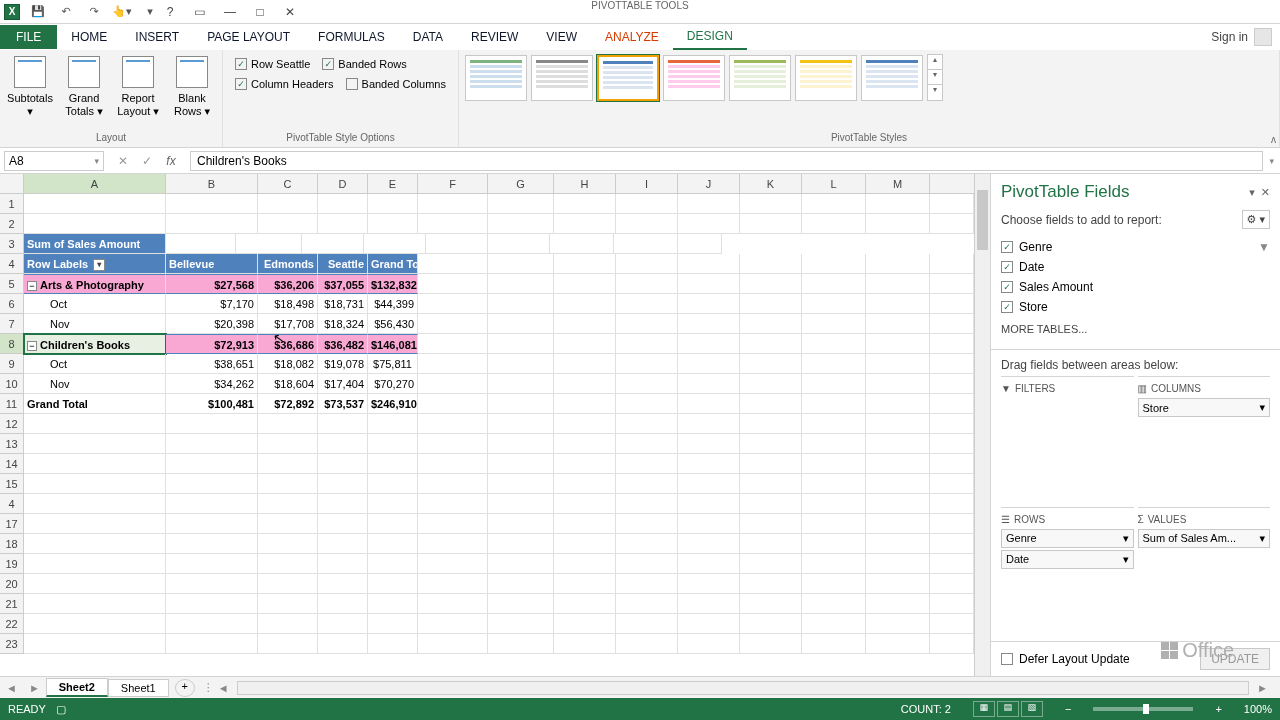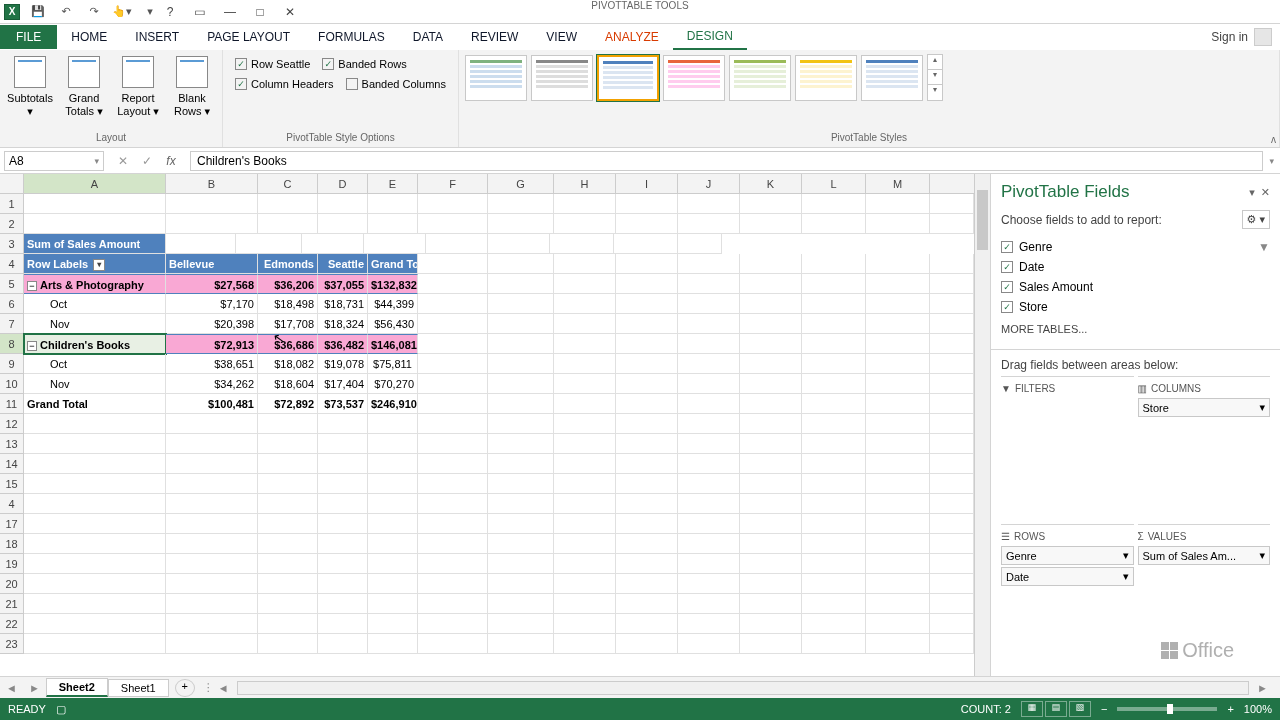--- a/index.html
+++ b/index.html
@@ -106,21 +106,21 @@
 .st-nav { padding: 0 6px; color: #888; }
 .sheet-tab { padding: 2px 12px; border: 1px solid #ccc; background: #fff; cursor: pointer; }
 .sheet-tab.active { border-bottom: 2px solid #217346; font-weight: bold; }
 .add-sheet { width: 20px; height: 18px; border: 1px solid #ccc; border-radius: 50%; text-align: center; margin-left: 6px; cursor: pointer; }
 .hscroll-area { flex: 1; display: flex; align-items: center; margin: 0 8px; }
 .hscroll { flex: 1; height: 14px; background: #f0f0f0; border: 1px solid #ccc; margin: 0 4px; }
 
 
 .statusbar { height: 22px; background: #217346; color: #fff; display: flex; align-items: center; font-size: 11px; padding: 0 8px; }
 .statusbar .left { flex: 1; display: flex; gap: 10px; }
-.statusbar .right { display: flex; gap: 10px; align-items: center; }
+.statusbar .right { display: flex; gap: 22px; align-items: center; }
 .view-btns { display: flex; gap: 2px; }
 .view-btn { width: 22px; height: 16px; border: 1px solid rgba(255,255,255,0.4); text-align: center; font-size: 9px; cursor: pointer; }
 .zoom-slider { width: 100px; height: 4px; background: rgba(255,255,255,0.4); position: relative; }
 .zoom-slider::after { content: ''; position: absolute; left: 50%; top: -3px; width: 6px; height: 10px; background: #fff; }
 
 .cursor { position: absolute; left: 273px; top: 156px; font-size: 14px; color: #000; pointer-events: none; transform: rotate(-10deg); }
 </style>
 </head>
 <body>
 
@@ -793,20 +793,27 @@
         <div class="area-title">
             <span>Σ</span>
             <span>VALUES</span>
           </div>
         <div class="area-item">
             <span>Sum of Sales Am...</span>
             <span>▾</span>
           </div>
       </div>
     </div>
+    <div class="pane-footer">
+      <label style="display:flex;gap:6px;align-items:center;">
+          <span class="check"></span>
+          <span>Defer Layout Update</span>
+        </label>
+      <div class="update-btn">UPDATE</div>
+    </div>
   </div>
 </div>
 
 <div class="sheettabs">
   <span class="st-nav">◄</span>
   <span class="st-nav">►</span>
   <div class="sheet-tab active">Sheet2</div>
   <div class="sheet-tab">Sheet1</div>
   <div class="add-sheet">+</div>
   <div class="hscroll-area">

